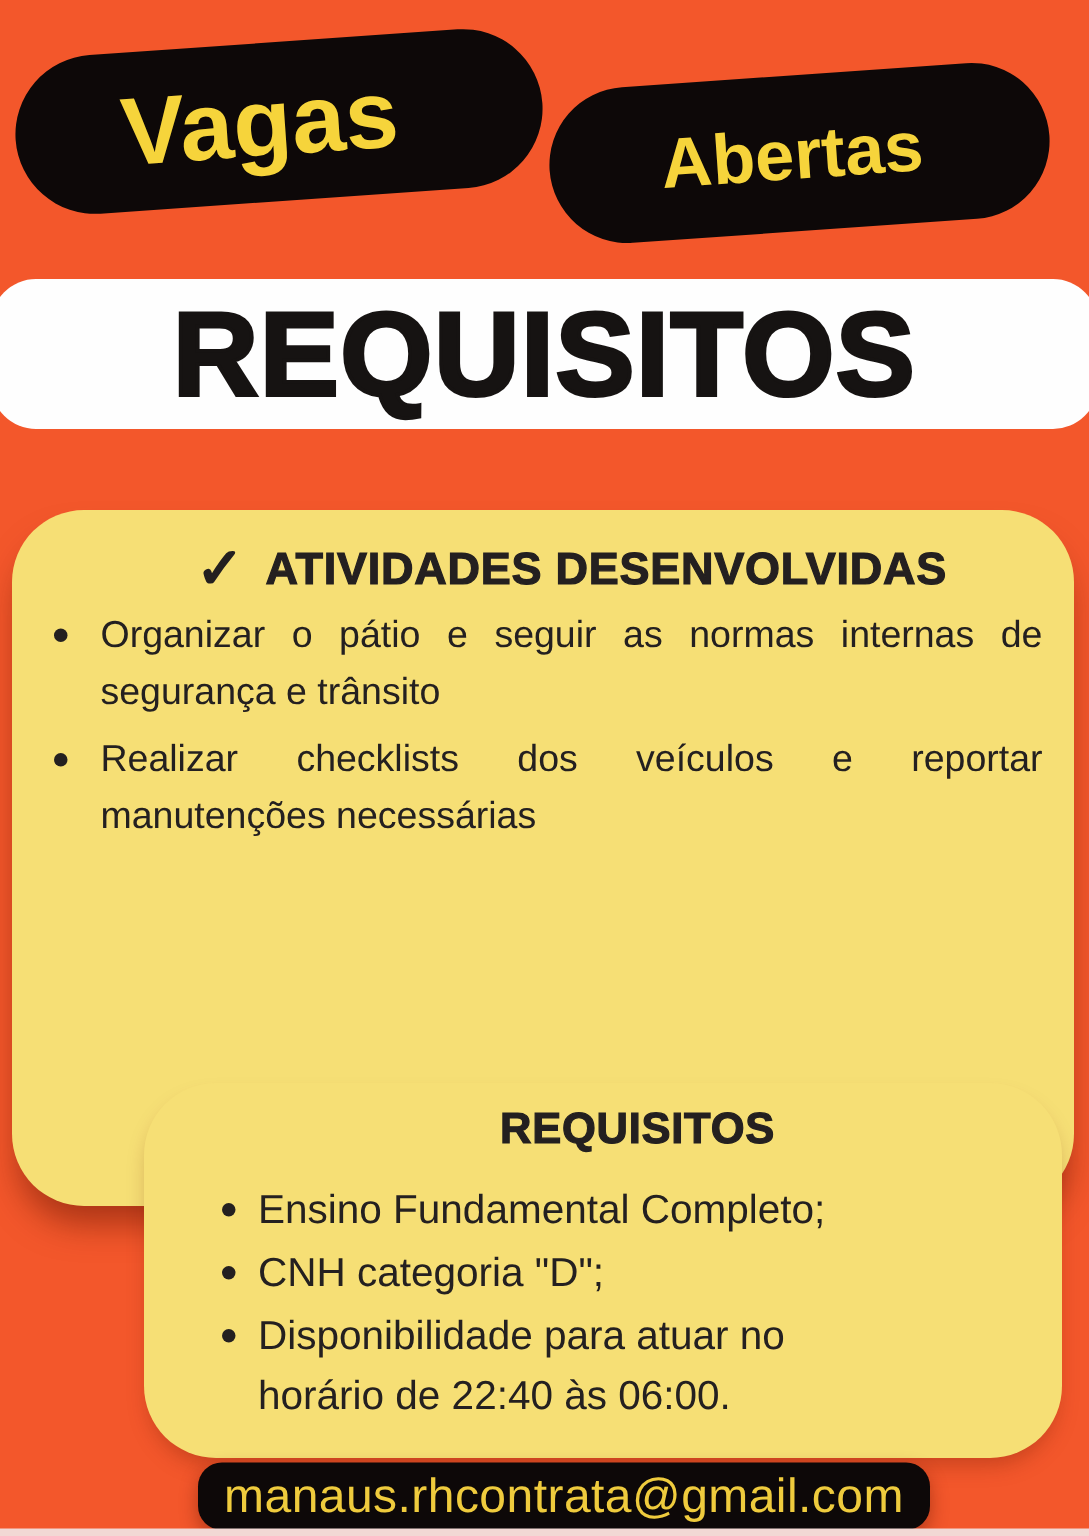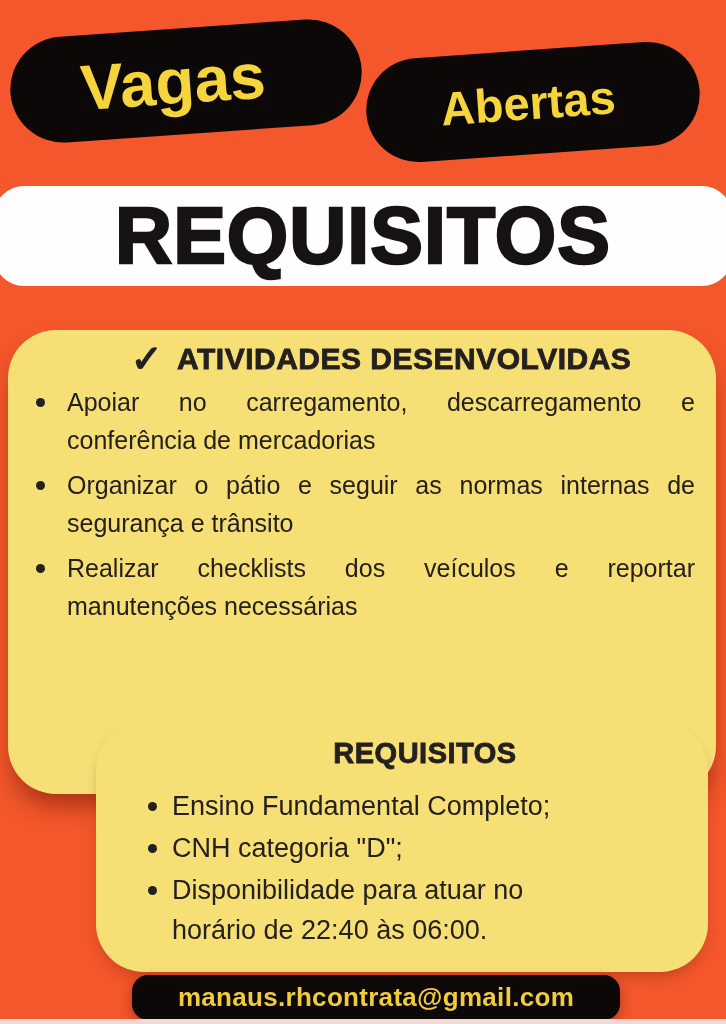--- a/index.html
+++ b/index.html
@@ -42,22 +42,22 @@
     -webkit-text-stroke:2.5px #161312;
   }
   
   .card{
     position:absolute;
     background:var(--card-yellow,#F6DF75);
     color:var(--text-dark,#242020);
     box-sizing:border-box;
   }
   .card-activities{
-    left:8px;top:330px;width:708px;height:464px;border-radius:48px;
-    padding:6px 21px 0 59px;
+    left:8px;top:340px;width:708px;height:464px;border-radius:48px;
+    padding:17px 21px 0 59px;
     box-shadow:0 16px 22px -4px rgba(112,25,6,0.55);
   }
   .card h2{
     margin:0;text-align:center;
     font-size:30px;line-height:40px;font-weight:bold;
     letter-spacing:.5px;
     -webkit-text-stroke:.8px currentColor;
     white-space:nowrap;
   }
   .check{
@@ -94,21 +94,21 @@
   .card-requirements .l1,.card-requirements .l2{display:block;}
   
   .email-bar{
     position:absolute;left:132px;top:975px;width:488px;height:45px;
     background:var(--pill-black,#0D0808);border-radius:16px;
     display:flex;align-items:center;justify-content:center;
     box-shadow:0 5px 12px rgba(100,20,4,0.45);
   }
   .email-bar span{
     color:var(--email-text-yellow,#EFCB3D);
-    font-size:26px;font-weight:bold;letter-spacing:.3px;
+    font-size:32px;font-weight:normal;letter-spacing:.3px;
   }
   .bottom-strip{
     position:absolute;left:0;bottom:0;width:100%;height:5px;
     background:var(--bottom-strip-pink,#F2D8D4);
   }
 </style>
 </head>
 <body>
 
 <div class="flyer">
@@ -123,24 +123,20 @@
 
   <div class="title-banner">
     <h1>REQUISITOS</h1>
   </div>
 
   <section class="card card-activities">
     <h2><span class="check">✓</span><span>ATIVIDADES DESENVOLVIDAS</span></h2>
     <ul>
 
 
-        <li>
-          <span class="l1">Apoiar no carregamento, descarregamento e</span>
-          <span class="l2">conferência de mercadorias</span>
-        </li>
 
         <li>
           <span class="l1">Organizar o pátio e seguir as normas internas de</span>
           <span class="l2">segurança e trânsito</span>
         </li>
 
         <li>
           <span class="l1">Realizar checklists dos veículos e reportar</span>
           <span class="l2">manutenções necessárias</span>
         </li>

